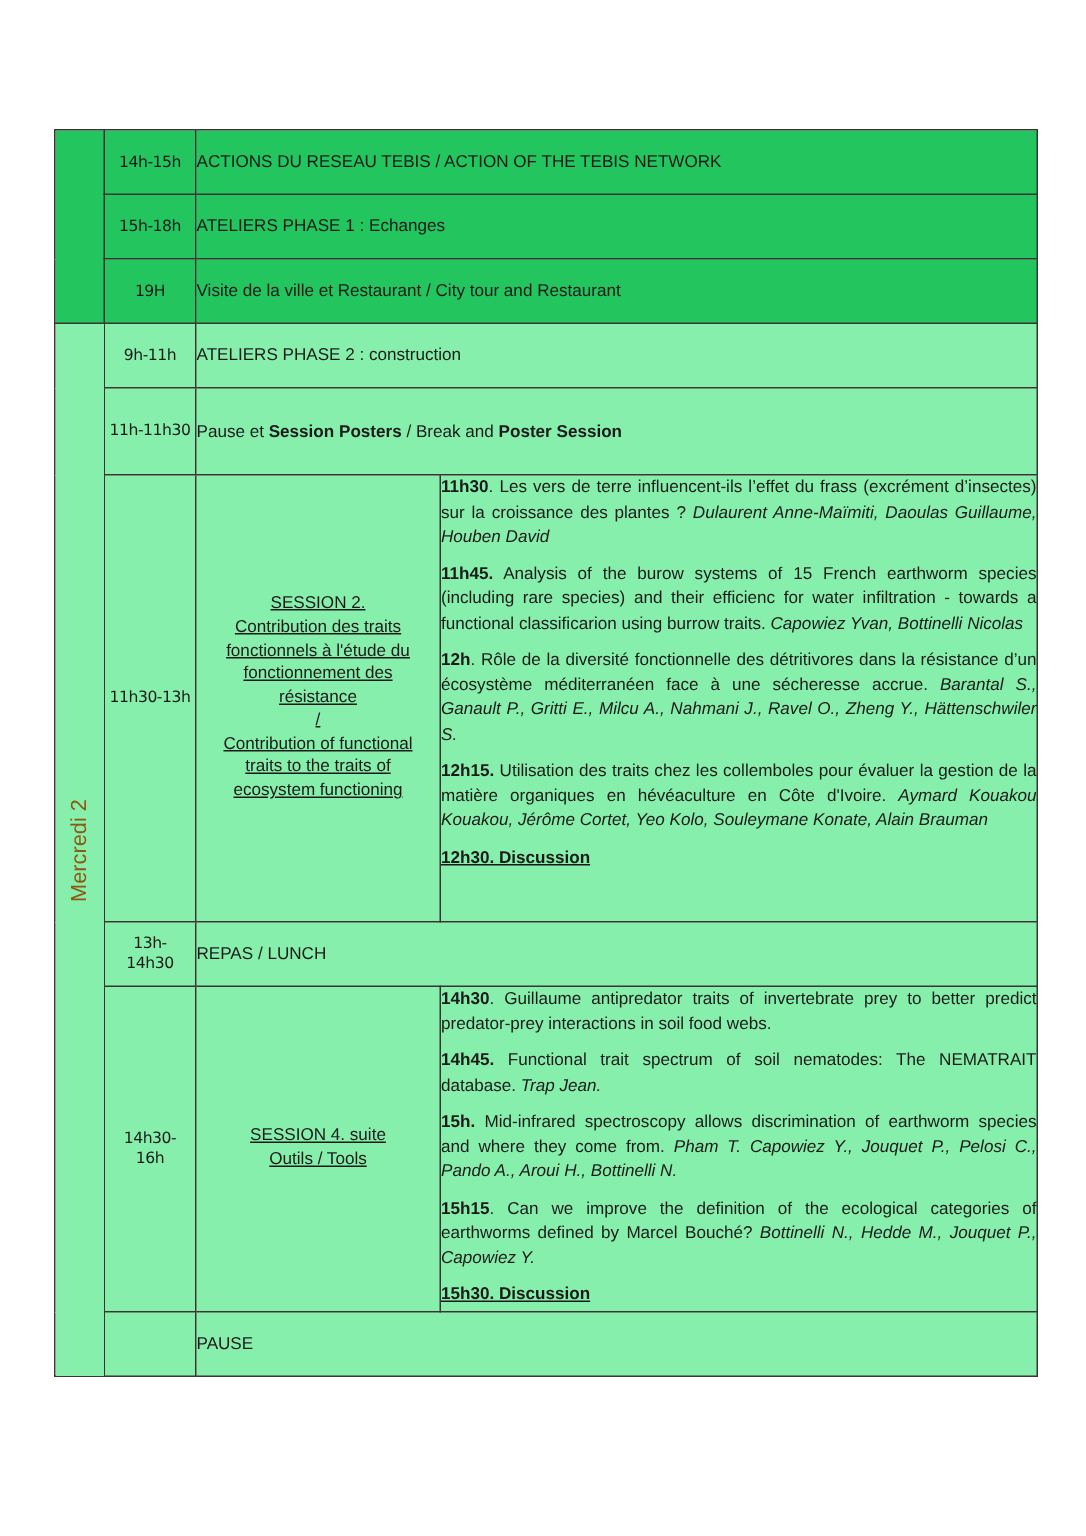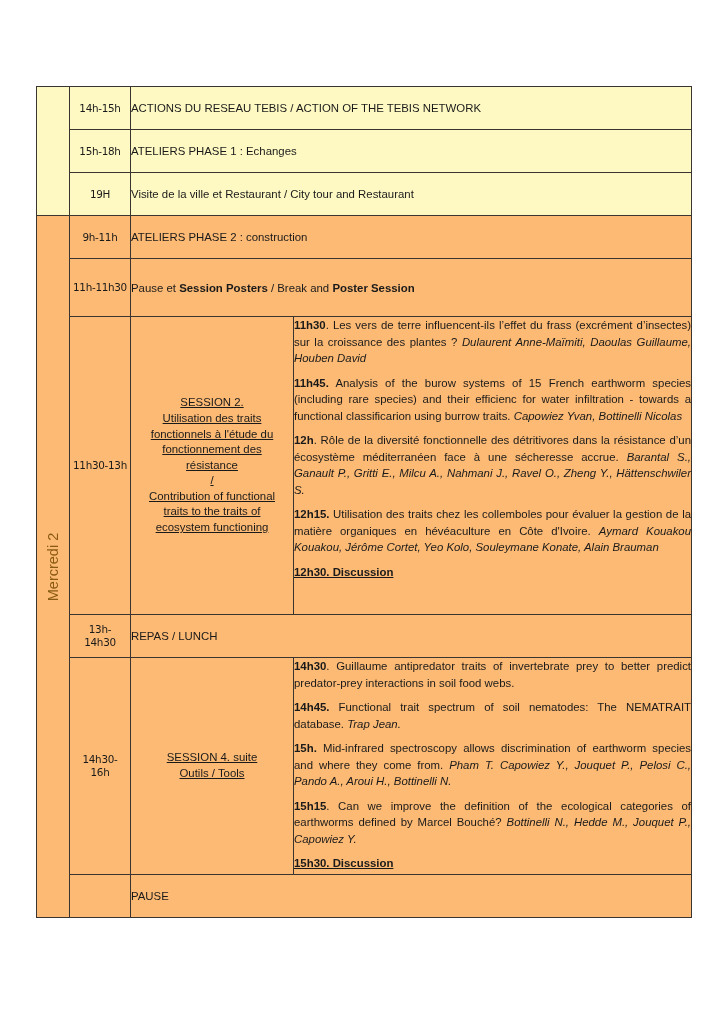--- a/index.html
+++ b/index.html
@@ -1,22 +1,22 @@
 <!DOCTYPE html>
 <html><head>
 <meta charset="utf-8">
 <style>
   html, body { margin:0; padding:0; background:#ffffff; }
   body { width:724px; height:1024px; position:relative; overflow:hidden;
          font-family:"Liberation Sans", sans-serif; color:#1a1a1a; }
   .sched { position:absolute; left:36px; top:86px; width:656px; border-collapse:collapse;
            table-layout:fixed; font-size:11.4px; }
   .sched td { border:1.5px solid #3a3530; padding:0; vertical-align:middle; }
-  .day1 td { background:#fef9c3; }
-  .day2 td { background:#fdba74; }
+  .day1 td { background:#22c55e; }
+  .day2 td { background:#86efac; }
   .col-day { width:33px; }
   .col-time { width:61px; }
   .col-sess { width:163px; }
   .time { text-align:center; font-size:10.4px; font-family:"DejaVu Sans", sans-serif; letter-spacing:-0.3px; line-height:13px; }
   .txt { padding-left:7px; padding-right:6px; }
   .r43 { height:41px; }
   .dayname { position:relative; }
   .dayname span { position:absolute; left:50%; top:50%; transform:translate(-50%,-50%) rotate(-90deg);
                   white-space:nowrap; color:#8a5a12; font-size:14.5px; }
   .sess { text-align:center; line-height:15.6px; font-size:11.4px; padding:0 4px;text-decoration:underline; }
@@ -61,21 +61,21 @@
   </tr>
   <tr class="day2" style="height:58px">
     <td class="time">11h-11h30</td>
     <td colspan="2" class="txt"><span>Pause et </span><b>Session Posters</b><span> / Break and </span><b>Poster Session</b></td>
   </tr>
 
   <tr class="day2" style="height:298px">
     <td class="time">11h30-13h</td>
     <td class="sess">
       <div>SESSION 2.</div>
-      <div>Utilisation des traits</div>
+      <div>Contribution des traits</div>
       <div>fonctionnels à l'étude du</div>
       <div>fonctionnement des</div>
       <div>résistance</div>
       <div>/</div>
       <div>Contribution of functional</div>
       <div>traits to the traits of</div>
       <div>ecosystem functioning</div>
     </td>
     <td class="talks">
       <p class="talk"><b>11h30</b><span>. </span><span>Les vers de terre influencent-ils l’effet du frass (excrément d’insectes) sur la croissance des plantes ? </span><i>Dulaurent Anne-Maïmiti, Daoulas Guillaume, Houben David</i></p>

